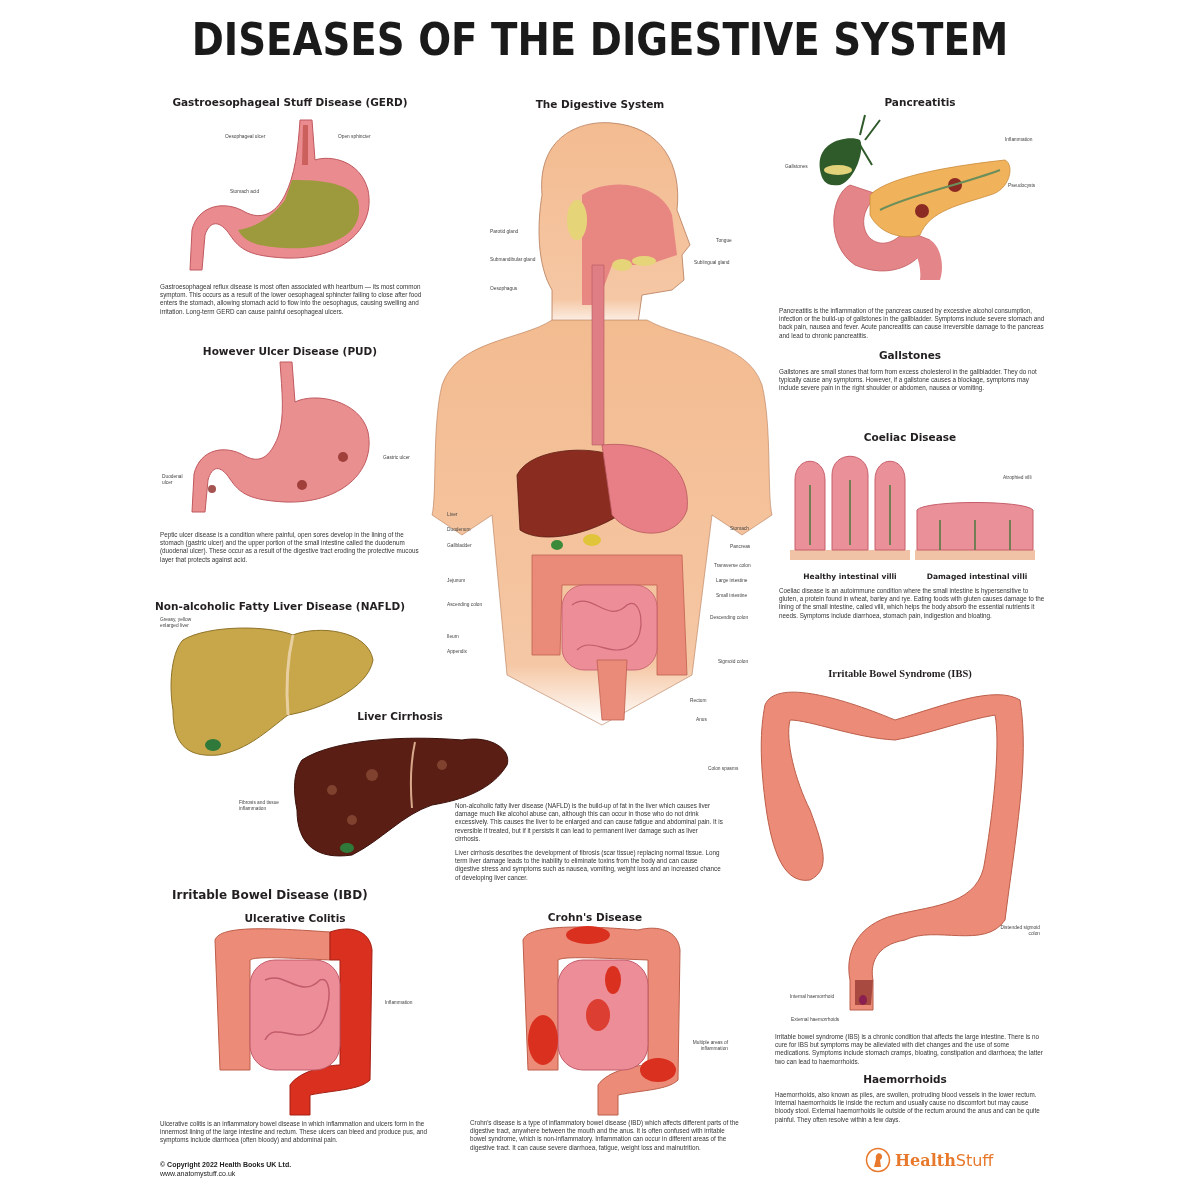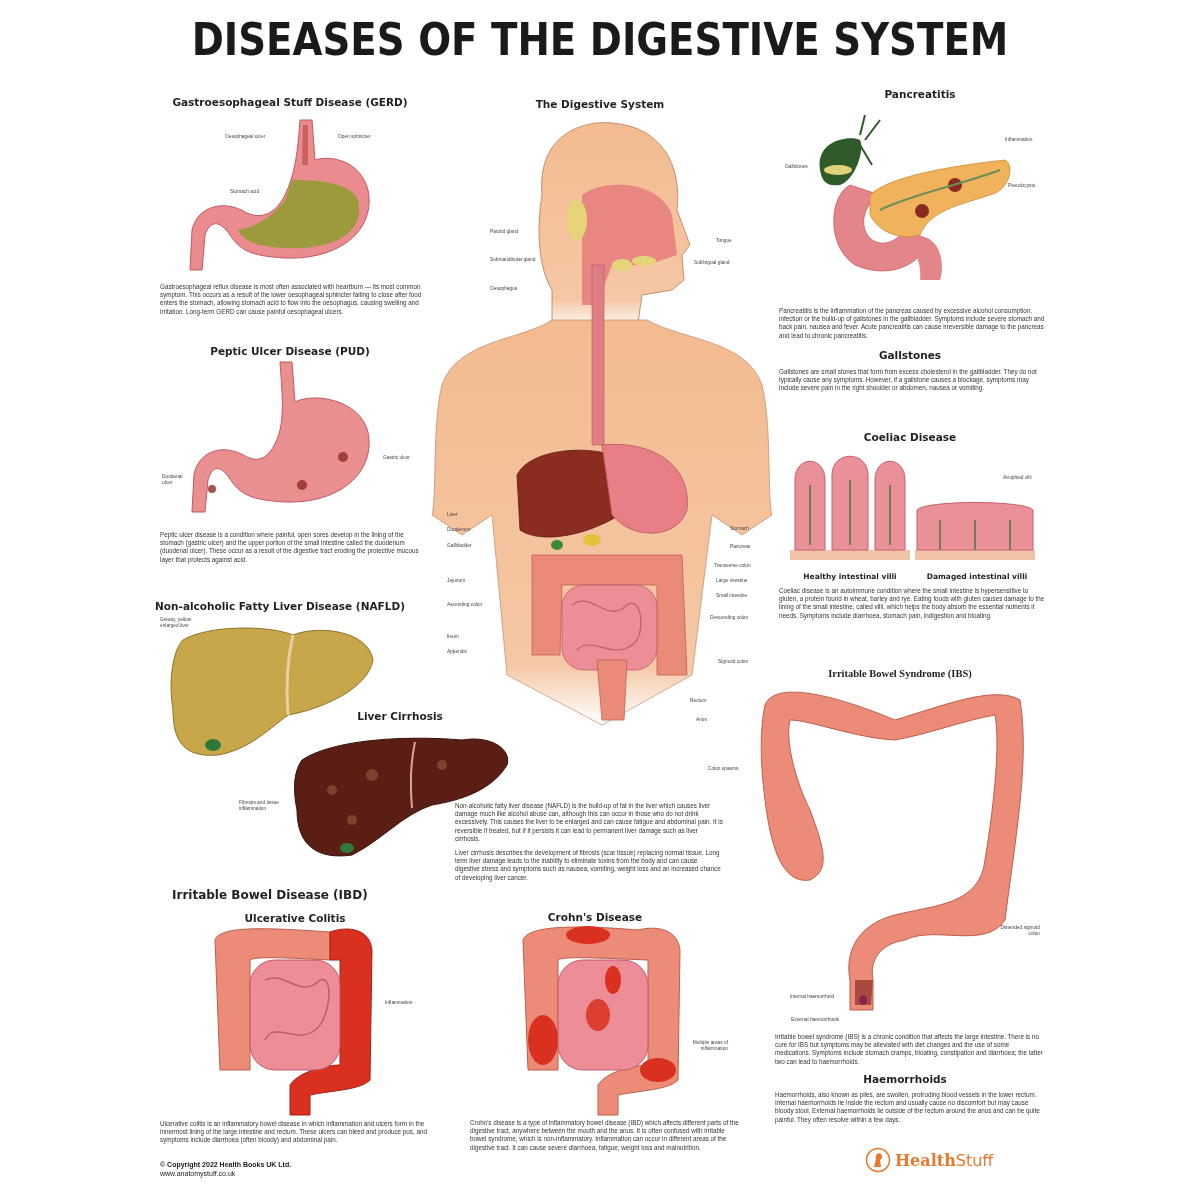--- a/index.html
+++ b/index.html
@@ -26,21 +26,21 @@
 <svg style="left:190px;top:120px;" width="200" height="150" viewBox="0 0 200 150">
   <path d="M110 0 L122 0 L125 40 C140 35 170 40 178 70 C186 110 150 140 95 138 C60 136 50 130 40 115 C30 100 20 100 15 115 L12 150 L0 150 L2 110 C8 85 35 80 55 92 C70 100 85 95 95 75 C105 55 108 30 110 0 Z" fill="#e98b8f" stroke="#c0595f" stroke-width="1"></path>
   <path d="M102 60 C118 60 160 60 168 80 C176 115 140 130 95 128 C65 126 55 122 48 110 C62 108 80 100 95 80 Z" fill="#9c9a3c"></path>
   <path d="M113 5 L118 5 L118 45 L112 45 Z" fill="#b7453c" opacity="0.6"></path>
 </svg>
 <div class="abs lbl" style="left:225px;top:134px;">Oesophageal ulcer</div>
 <div class="abs lbl" style="left:338px;top:134px;">Open sphincter</div>
 <div class="abs lbl" style="left:230px;top:189px;">Stomach acid</div>
 <div class="abs para" style="left:160px;top:283px;width:266px;">Gastroesophageal reflux disease is most often associated with heartburn — its most common symptom. This occurs as a result of the lower oesophageal sphincter failing to close after food enters the stomach, allowing stomach acid to flow into the oesophagus, causing swelling and irritation. Long-term GERD can cause painful oesophageal ulcers.</div>
 
-<div class="abs sec-title" style="left:150px;top:345px;width:280px;">Peptic Ulcer Disease (PUD)</div>
+<div class="abs sec-title" style="left:150px;top:345px;width:280px;">However Ulcer Disease (PUD)</div>
 <svg style="left:190px;top:362px;" width="200" height="150" viewBox="0 0 200 150">
   <path d="M90 0 L102 0 L105 40 C125 30 170 38 178 70 C186 110 150 142 95 140 C60 138 50 132 40 117 C30 102 22 104 18 118 L15 150 L2 150 L4 112 C10 87 35 82 55 94 C70 102 80 95 88 75 C95 55 92 30 90 0 Z" fill="#ea8f90" stroke="#c0595f" stroke-width="1"></path>
   <circle cx="153" cy="95" r="5" fill="#8f2a25" opacity="0.8"></circle>
   <circle cx="112" cy="123" r="5" fill="#8f2a25" opacity="0.8"></circle>
   <circle cx="22" cy="127" r="4" fill="#8f2a25" opacity="0.8"></circle>
 </svg>
 <div class="abs lbl" style="left:162px;top:474px;width:24px;white-space:normal;line-height:6px;">Duodenal ulcer</div>
 <div class="abs lbl" style="left:383px;top:455px;">Gastric ulcer</div>
 <div class="abs para" style="left:160px;top:531px;width:266px;">Peptic ulcer disease is a condition where painful, open sores develop in the lining of the stomach (gastric ulcer) and the upper portion of the small intestine called the duodenum (duodenal ulcer). These occur as a result of the digestive tract eroding the protective mucous layer that protects against acid.</div>
 
@@ -97,21 +97,21 @@
 <div class="abs lbl" style="left:730px;top:526px;">Stomach</div>
 <div class="abs lbl" style="left:730px;top:544px;">Pancreas</div>
 <div class="abs lbl" style="left:714px;top:563px;">Transverse colon</div>
 <div class="abs lbl" style="left:716px;top:578px;">Large intestine</div>
 <div class="abs lbl" style="left:716px;top:593px;">Small intestine</div>
 <div class="abs lbl" style="left:710px;top:615px;">Descending colon</div>
 <div class="abs lbl" style="left:718px;top:659px;">Sigmoid colon</div>
 <div class="abs lbl" style="left:690px;top:698px;">Rectum</div>
 <div class="abs lbl" style="left:696px;top:717px;">Anus</div>
 
-<div class="abs sec-title" style="left:790px;top:88px;width:260px;">Pancreatitis</div>
+<div class="abs sec-title" style="left:790px;top:96px;width:260px;">Pancreatitis</div>
 <svg style="left:810px;top:115px;" width="220" height="170" viewBox="0 0 220 170">
   <path d="M10 55 C5 25 40 20 50 25 C55 35 45 65 30 70 C15 72 12 65 10 55 Z" fill="#2f5a2a"></path>
   <ellipse cx="28" cy="55" rx="14" ry="5" fill="#e2d27a"></ellipse>
   <path d="M50 20 L55 0 M55 25 L70 5 M50 30 L62 50" stroke="#2f5a2a" stroke-width="2" fill="none"></path>
   <path d="M40 70 C20 80 15 130 45 150 C80 165 110 150 120 125 L95 115 C80 135 60 130 55 115 C50 100 60 85 70 80 Z" fill="#e48689" stroke="#c35b60" stroke-width="0.8"></path>
   <path d="M60 80 C80 60 150 50 195 45 C205 50 200 75 180 80 C150 90 120 95 110 120 C95 125 70 120 60 100 Z" fill="#f0b35c" stroke="#c98a38" stroke-width="0.8"></path>
   <circle cx="145" cy="70" r="7" fill="#8b2a22"></circle>
   <circle cx="112" cy="96" r="7" fill="#8b2a22"></circle>
   <path d="M70 95 C100 80 150 70 190 55" stroke="#6b8e5a" stroke-width="2" fill="none"></path>
   <path d="M120 125 C130 130 135 150 130 165 L110 165 C112 150 105 135 100 130 Z" fill="#e48689"></path>

